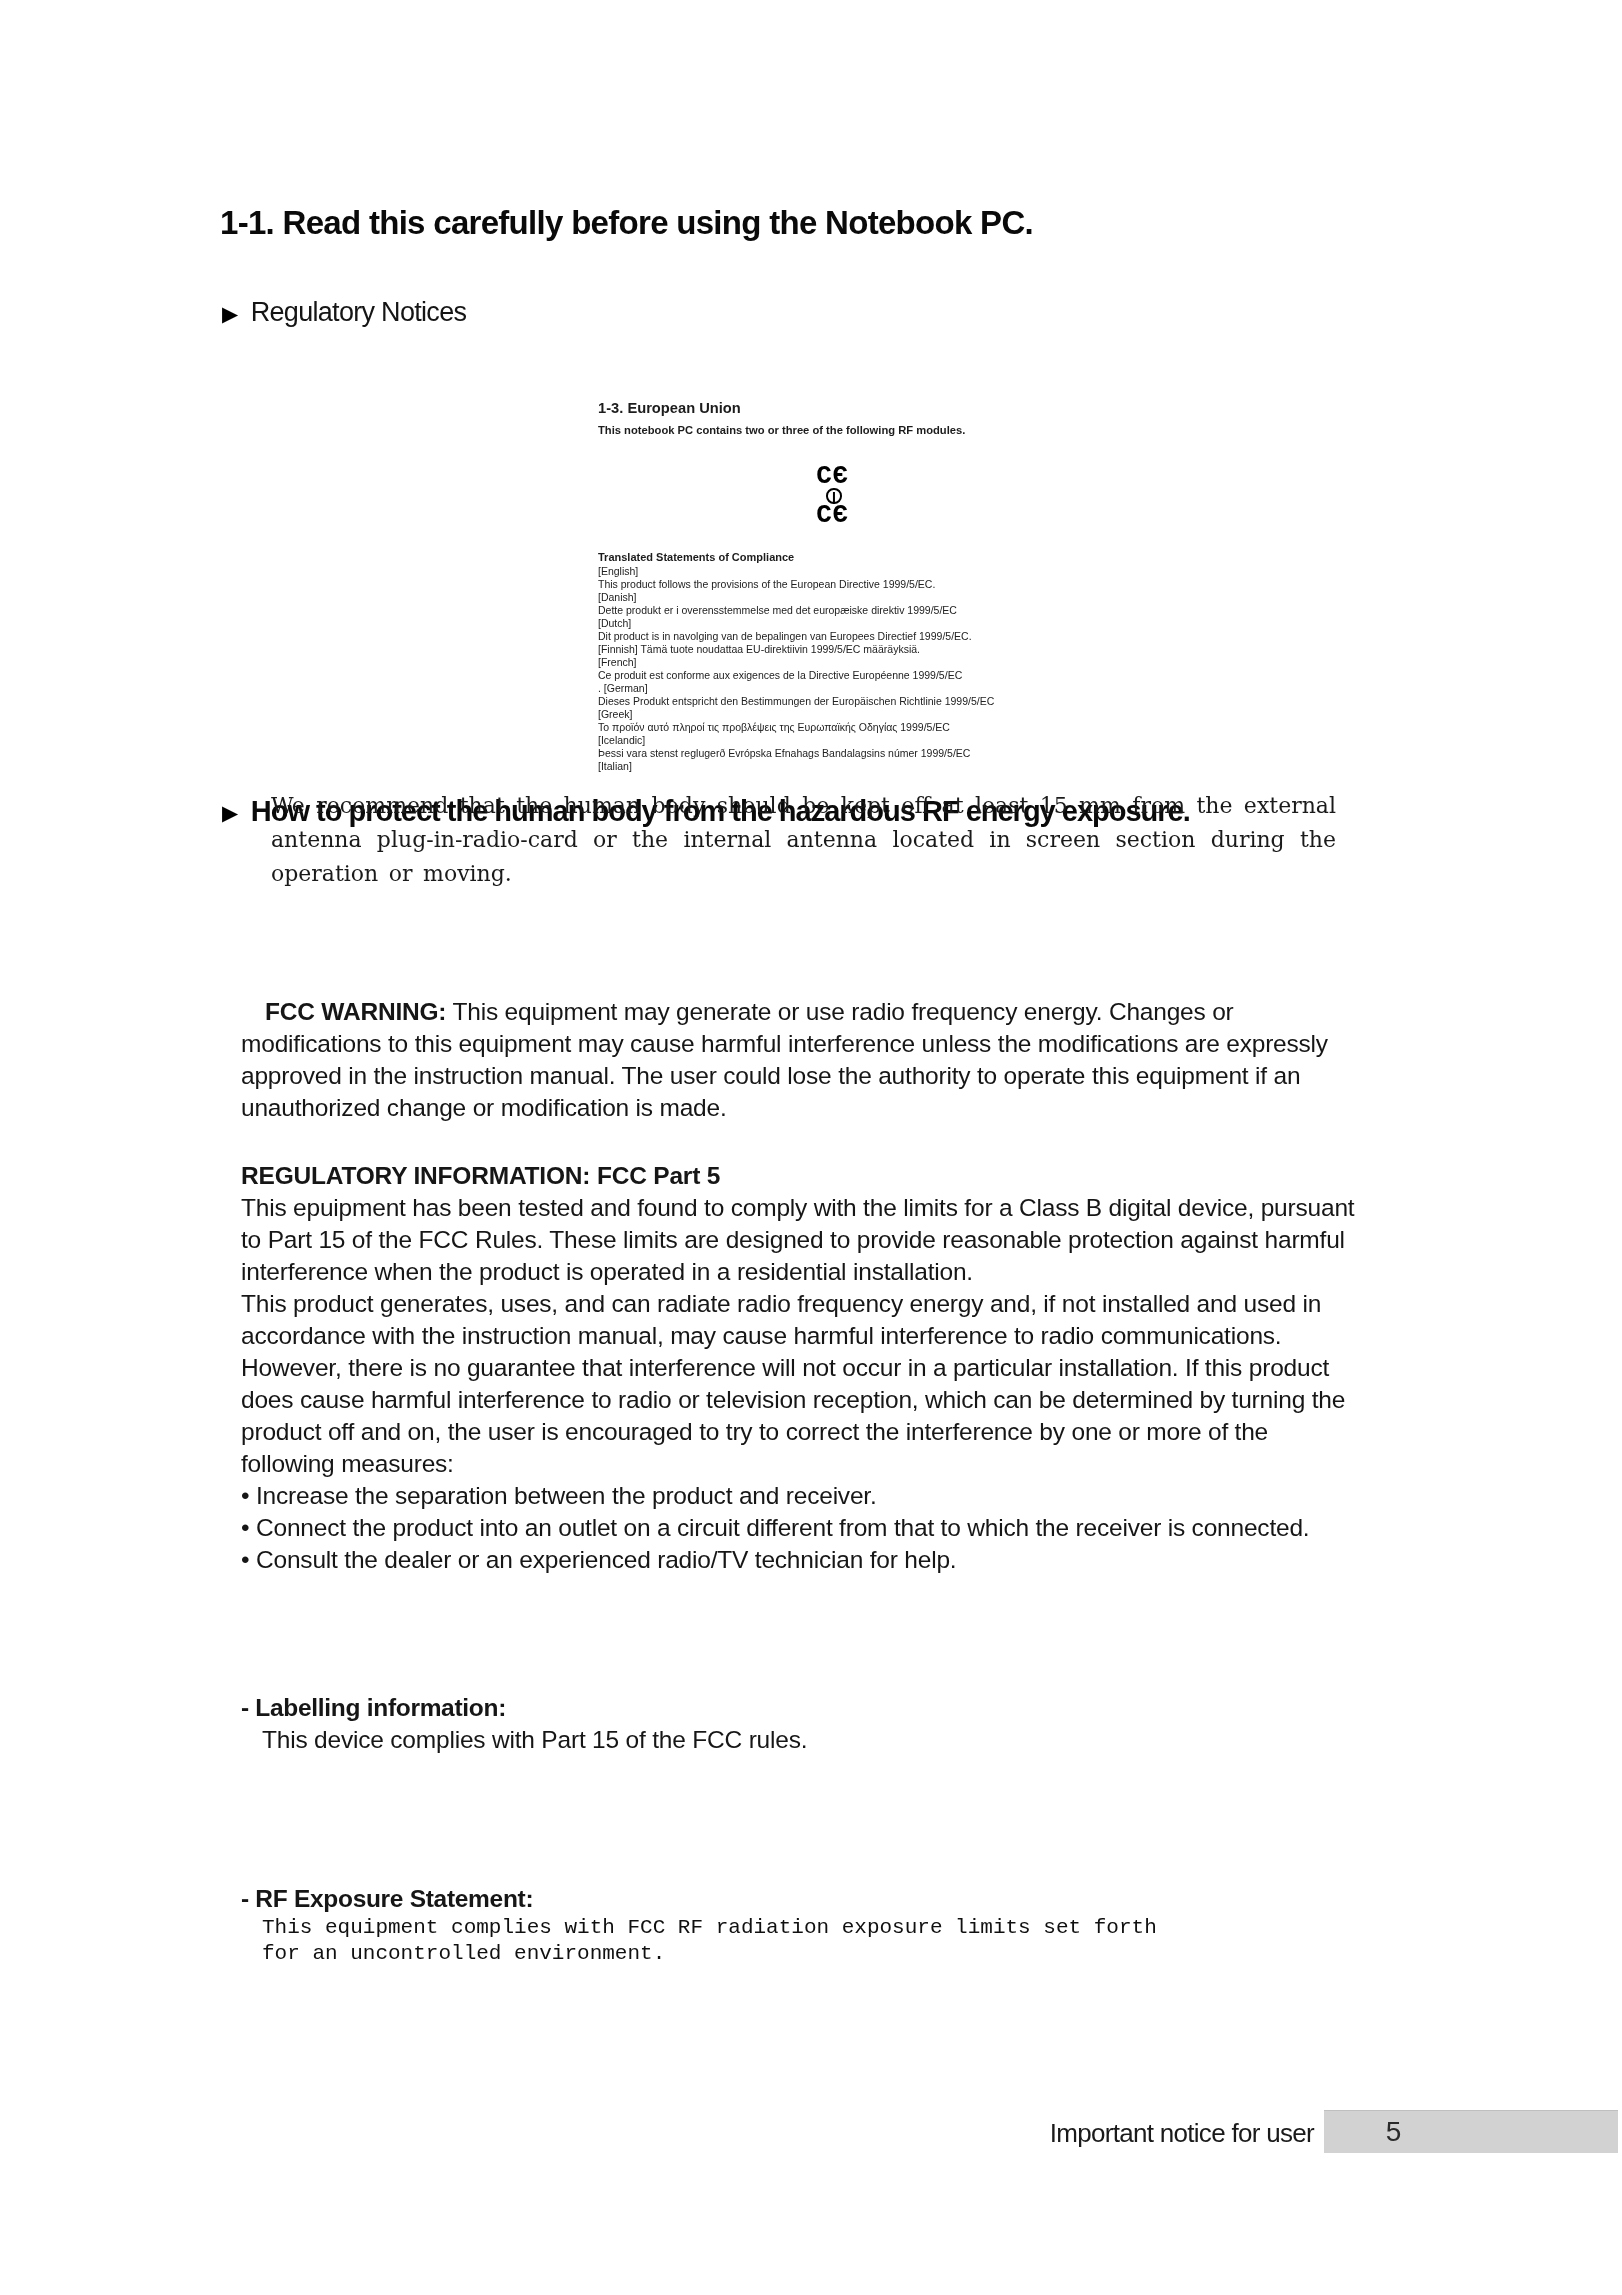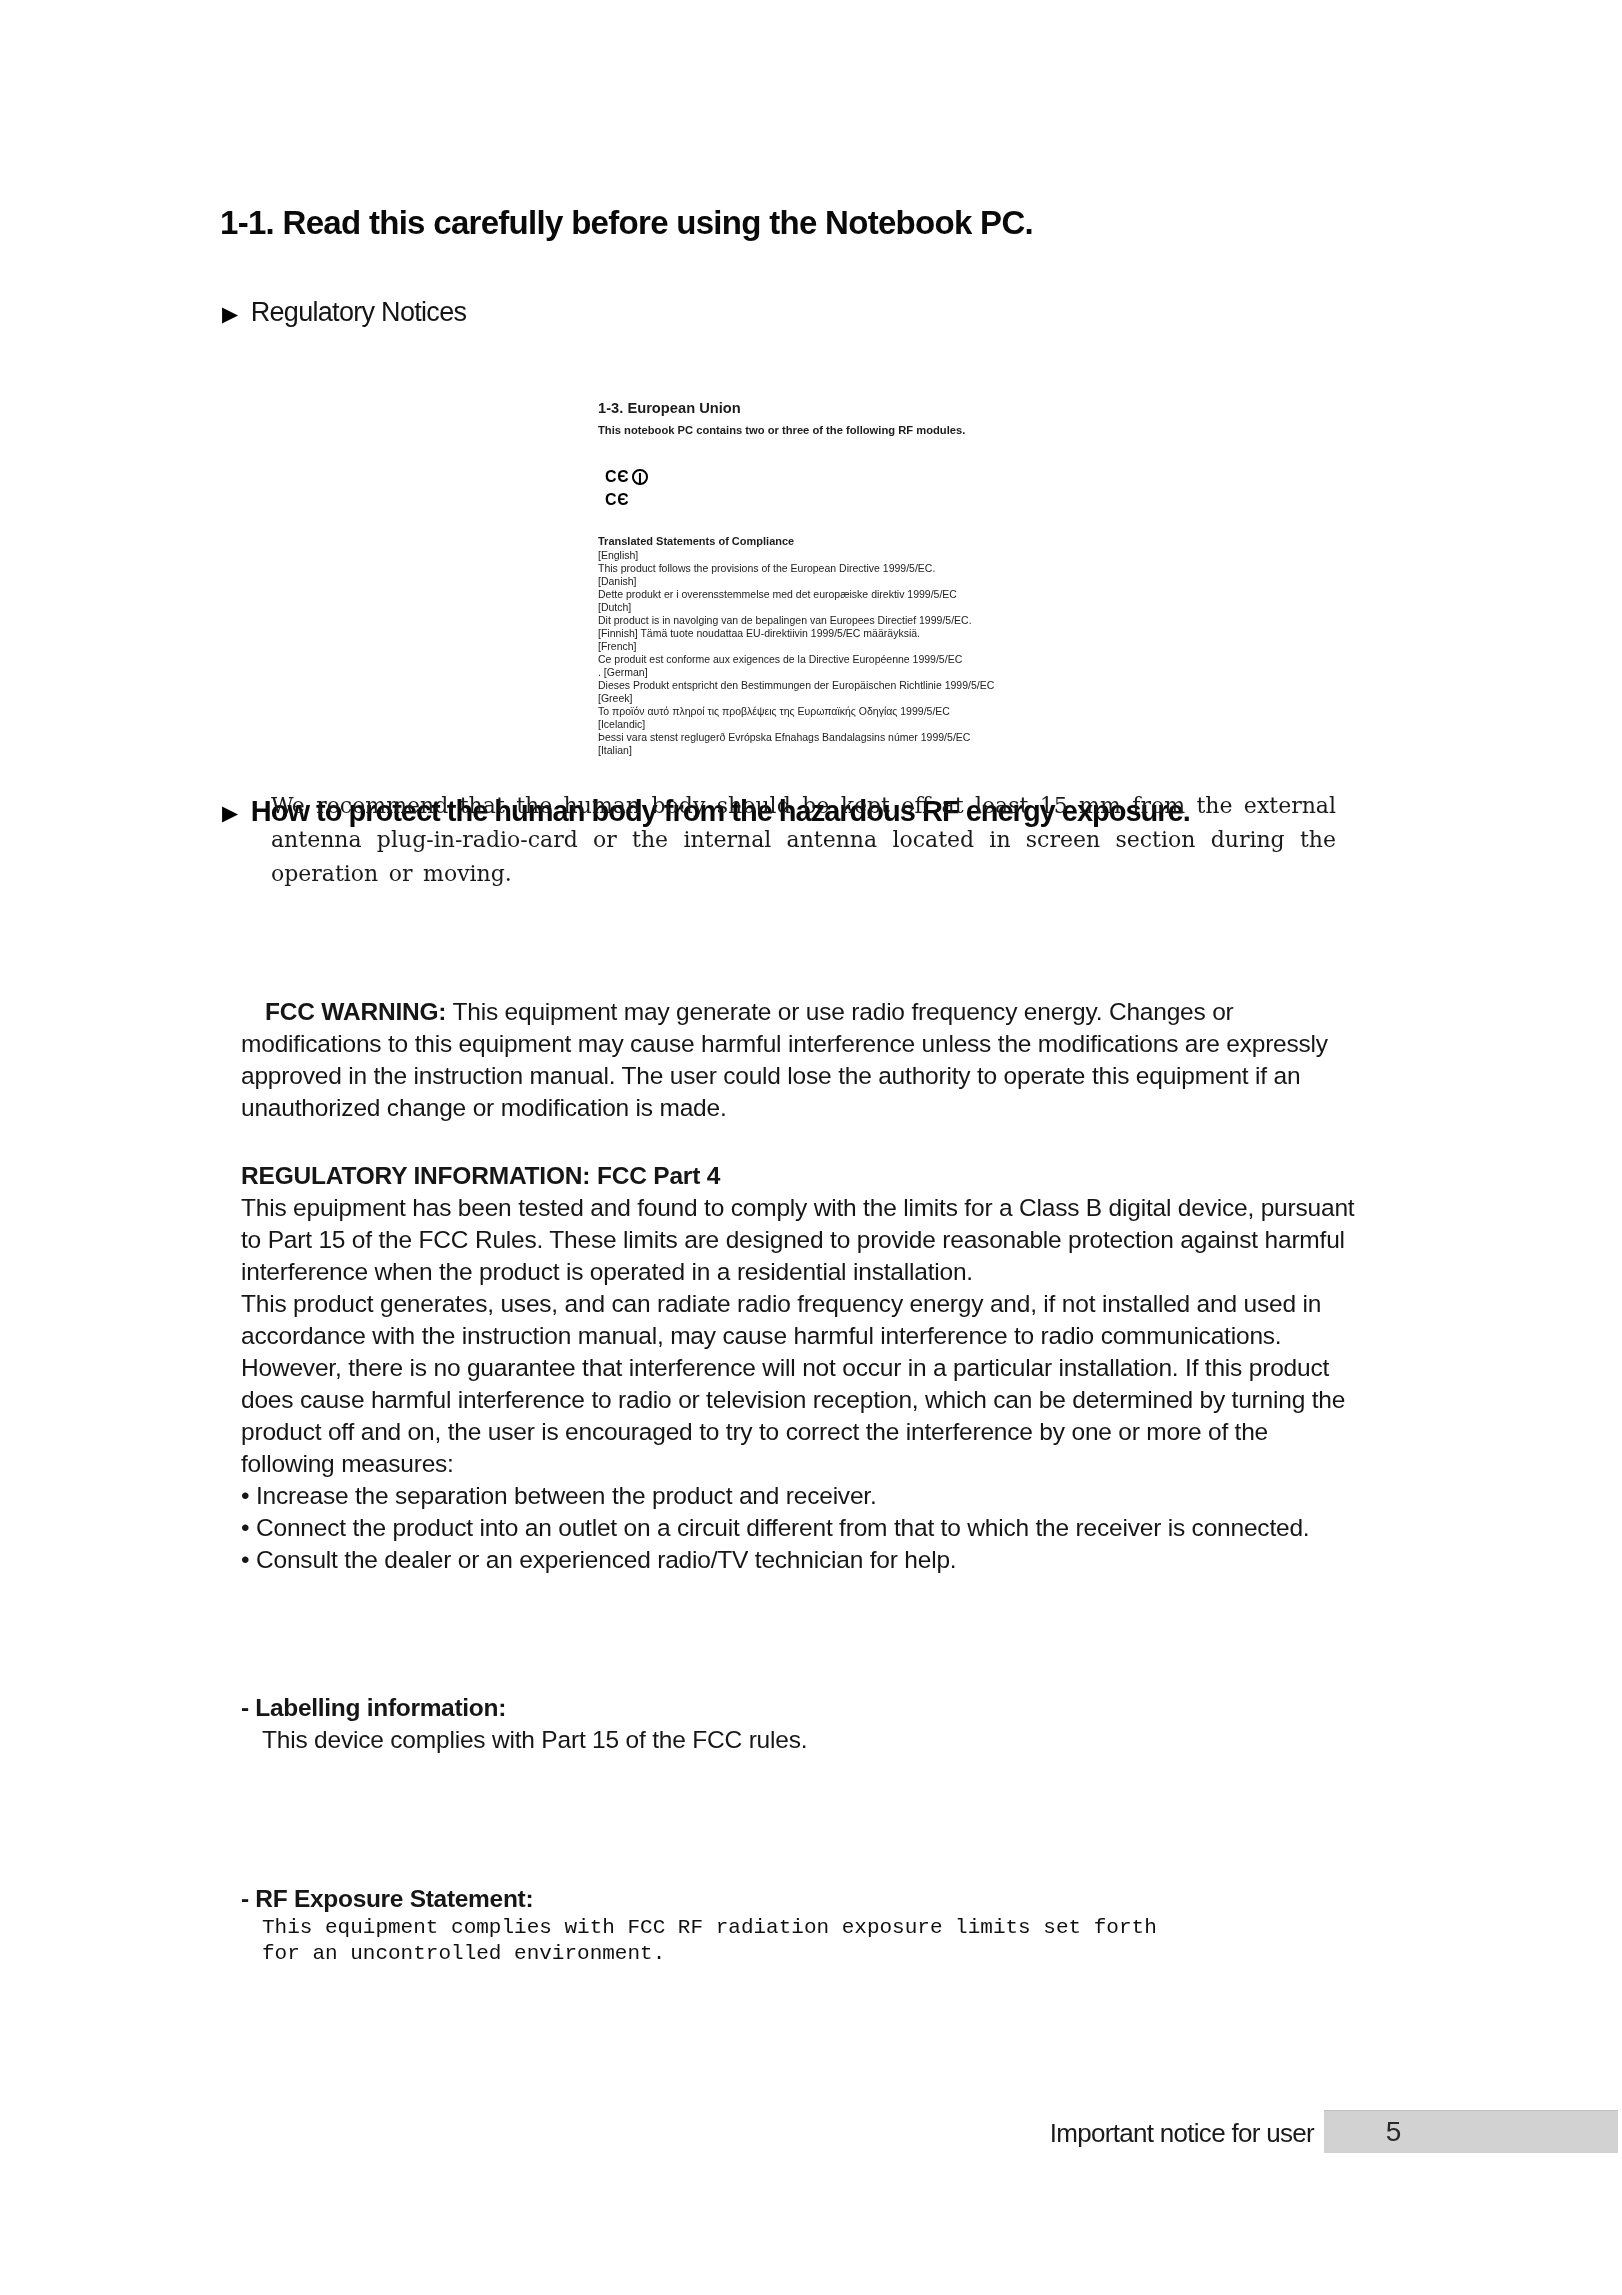--- a/index.html
+++ b/index.html
@@ -33,24 +33,24 @@
 
   
   .eu-block {
     position: absolute; left: 598px; top: 400px; width: 462px;
     color: #1c1c1c;
   }
   .eu-h { font-size: 14.7px; font-weight: bold; margin-bottom: 8.4px; letter-spacing: 0; }
   .eu-intro { font-size: 11.2px; font-weight: bold; margin-bottom: 29px; }
   .ce-lines { margin-left: 7px; margin-bottom: 24px; }
   .ce-line {
-    font-family: Liberation Sans, sans-serif;
-    font-size: 16px; font-weight: bold; line-height: 23px;
+    font-family: Liberation Mono, monospace;
+    font-size: 26px; font-weight: bold; line-height: 23px;
     letter-spacing: 0.7px; color: #000;
-    display: flex; align-items: center;
+    display: flex; align-items: center; flex-direction: column;
   }
   .ce-alert {
     display: inline-block; width: 15.4px; height: 15.4px;
     border: 2.1px solid #000; border-radius: 50%;
     margin-left: 2.8px; position: relative;
   }
   .ce-alert::after {
     content: ""; position: absolute;
     left: 50%; top: 2.1px; width: 2.1px; height: 11.2px;
     background: #000; transform: translateX(-50%);
@@ -161,21 +161,21 @@
   <span class="h-text">How to protect the human body from the hazardous RF energy exposure.</span>
 </div>
 
 <p class="protect-body">We recommend that the human body should be kept off at least 15 mm from the external antenna plug-in-radio-card or the internal antenna located in screen section during the operation or moving.</p>
 
 <p class="body-par fcc-warning">
   <span class="bold-inline">FCC WARNING:</span><span> This equipment may generate or use radio frequency energy. Changes or modifications to this equipment may cause harmful interference unless the modifications are expressly approved in the instruction manual. The user could lose the authority to operate this equipment if an unauthorized change or modification is made.</span>
 </p>
 
 <div class="body-par fcc-part15">
-  <div class="sec-h">REGULATORY INFORMATION: FCC Part 4</div>
+  <div class="sec-h">REGULATORY INFORMATION: FCC Part 5</div>
   <div>This epuipment has been tested and found to comply with the limits for a Class B digital device, pursuant to Part 15 of the FCC Rules. These limits are designed to provide reasonable protection against harmful interference when the product is operated in a residential installation.</div>
   <div>This product generates, uses, and can radiate radio frequency energy and, if not installed and used in accordance with the instruction manual, may cause harmful interference to radio communications. However, there is no guarantee that interference will not occur in a particular installation. If this product does cause harmful interference to radio or television reception, which can be determined by turning the product off and on, the user is encouraged to try to correct the interference by one or more of the following measures:</div>
   <ul class="bullets">
     <li><span class="bullet-glyph">•</span> <span>Increase the separation between the product and receiver.</span></li>
     <li><span class="bullet-glyph">•</span> <span>Connect the product into an outlet on a circuit different from that to which the receiver is connected.</span></li>
     <li><span class="bullet-glyph">•</span> <span>Consult the dealer or an experienced radio/TV technician for help.</span></li>
   </ul>
 </div>
 
 <div class="body-par labelling">

